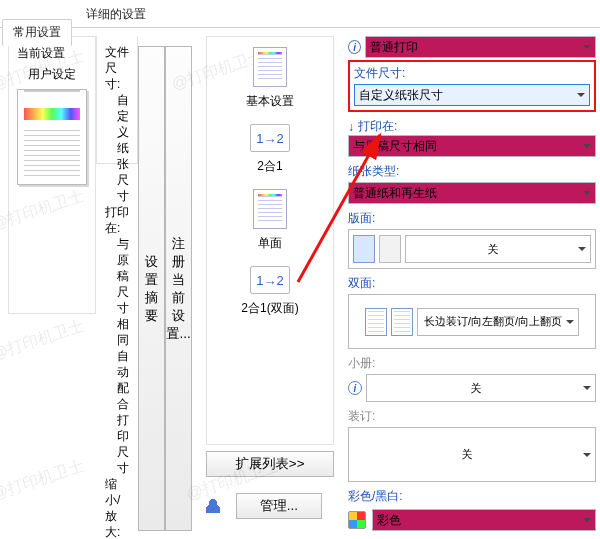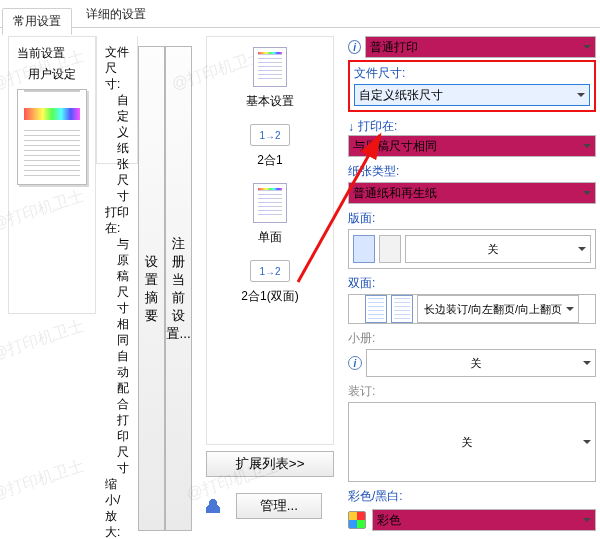--- a/index.html
+++ b/index.html
@@ -34,21 +34,21 @@
     margin-right: 4px;
     cursor: pointer;
     color: #222;
   }
   .tab.active {
     background: #fff;
     border: 1px solid #d0d0d0;
     border-bottom: 1px solid #fff;
     border-radius: 2px 2px 0 0;
     position: relative;
-    top: 8px;
+    top: 19px;
   }
   .main {
     display: flex;
     width: 600px;
     height: 511px;
   }
   
   .left {
     width: 200px;
     padding: 8px;
@@ -132,25 +132,25 @@
   }
   .ico-box .bars {
     position:absolute; left:4px; right:4px; top:6px; bottom:6px;
     background: repeating-linear-gradient(#c8c8e8,#c8c8e8 1px,#fff 1px,#fff 4px);
   }
   .ico-box .rain {
     position:absolute; left:4px; right:4px; top:4px; height:6px;
     background: linear-gradient(90deg, #f55,#fa5,#ff5,#5f5,#5ff,#55f,#f5f);
   }
   .ico-12 {
-    width: 40px; height: 22px;
+    width: 40px; height: 28px;
     border: 1px solid #b8b8b8;
     border-radius: 2px;
     display:flex; align-items:center; justify-content:center;
-    font-size:10px; color:#2a63c8;
+    font-size:13px; color:#2a63c8;
     margin-bottom:6px;
     background:#fff;
   }
   .small-btn {
     margin-top:6px;
     padding:3px 9px;
     width:100%;
     background: linear-gradient(#fdfdfd,#eaeaea);
     border:1px solid #b8b8b8;
     cursor:pointer;
@@ -195,21 +195,21 @@
   .red-box { border:2px solid #e11; padding:3px 4px 4px; margin-top:2px;}
   .layout-box {
     display:flex; align-items:center; gap:4px;
     border:1px solid #b8b8b8; height:40px; padding:2px 4px;
   }
   .layout-box .thumb { width:22px; height:28px; border:1px solid #7a9ad0; background:#d8e6ff;}
   .layout-box .thumb.off { border-color:#bbb; background:#f2f2f2;}
   .layout-box .sel { flex:1; }
   .duplex-box {
     display:flex; align-items:center; gap:4px;
-    border:1px solid #b8b8b8; height:30px; padding:2px 16px;
+    border:1px solid #b8b8b8; height:55px; padding:2px 16px;
   }
   .duplex-box .dicon {
     width:22px; height:28px; border:1px solid #7a9ad0; background:#fff; position:relative;
   }
   .duplex-box .dicon::after {
     content:""; position:absolute; left:2px; right:2px; top:2px; bottom:2px;
     background: repeating-linear-gradient(#c8daf8,#c8daf8 1px,#fff 1px,#fff 4px);
   }
   .dselect {
     flex:1; height:28px; border:1px solid #b8b8b8; background:#fff;

